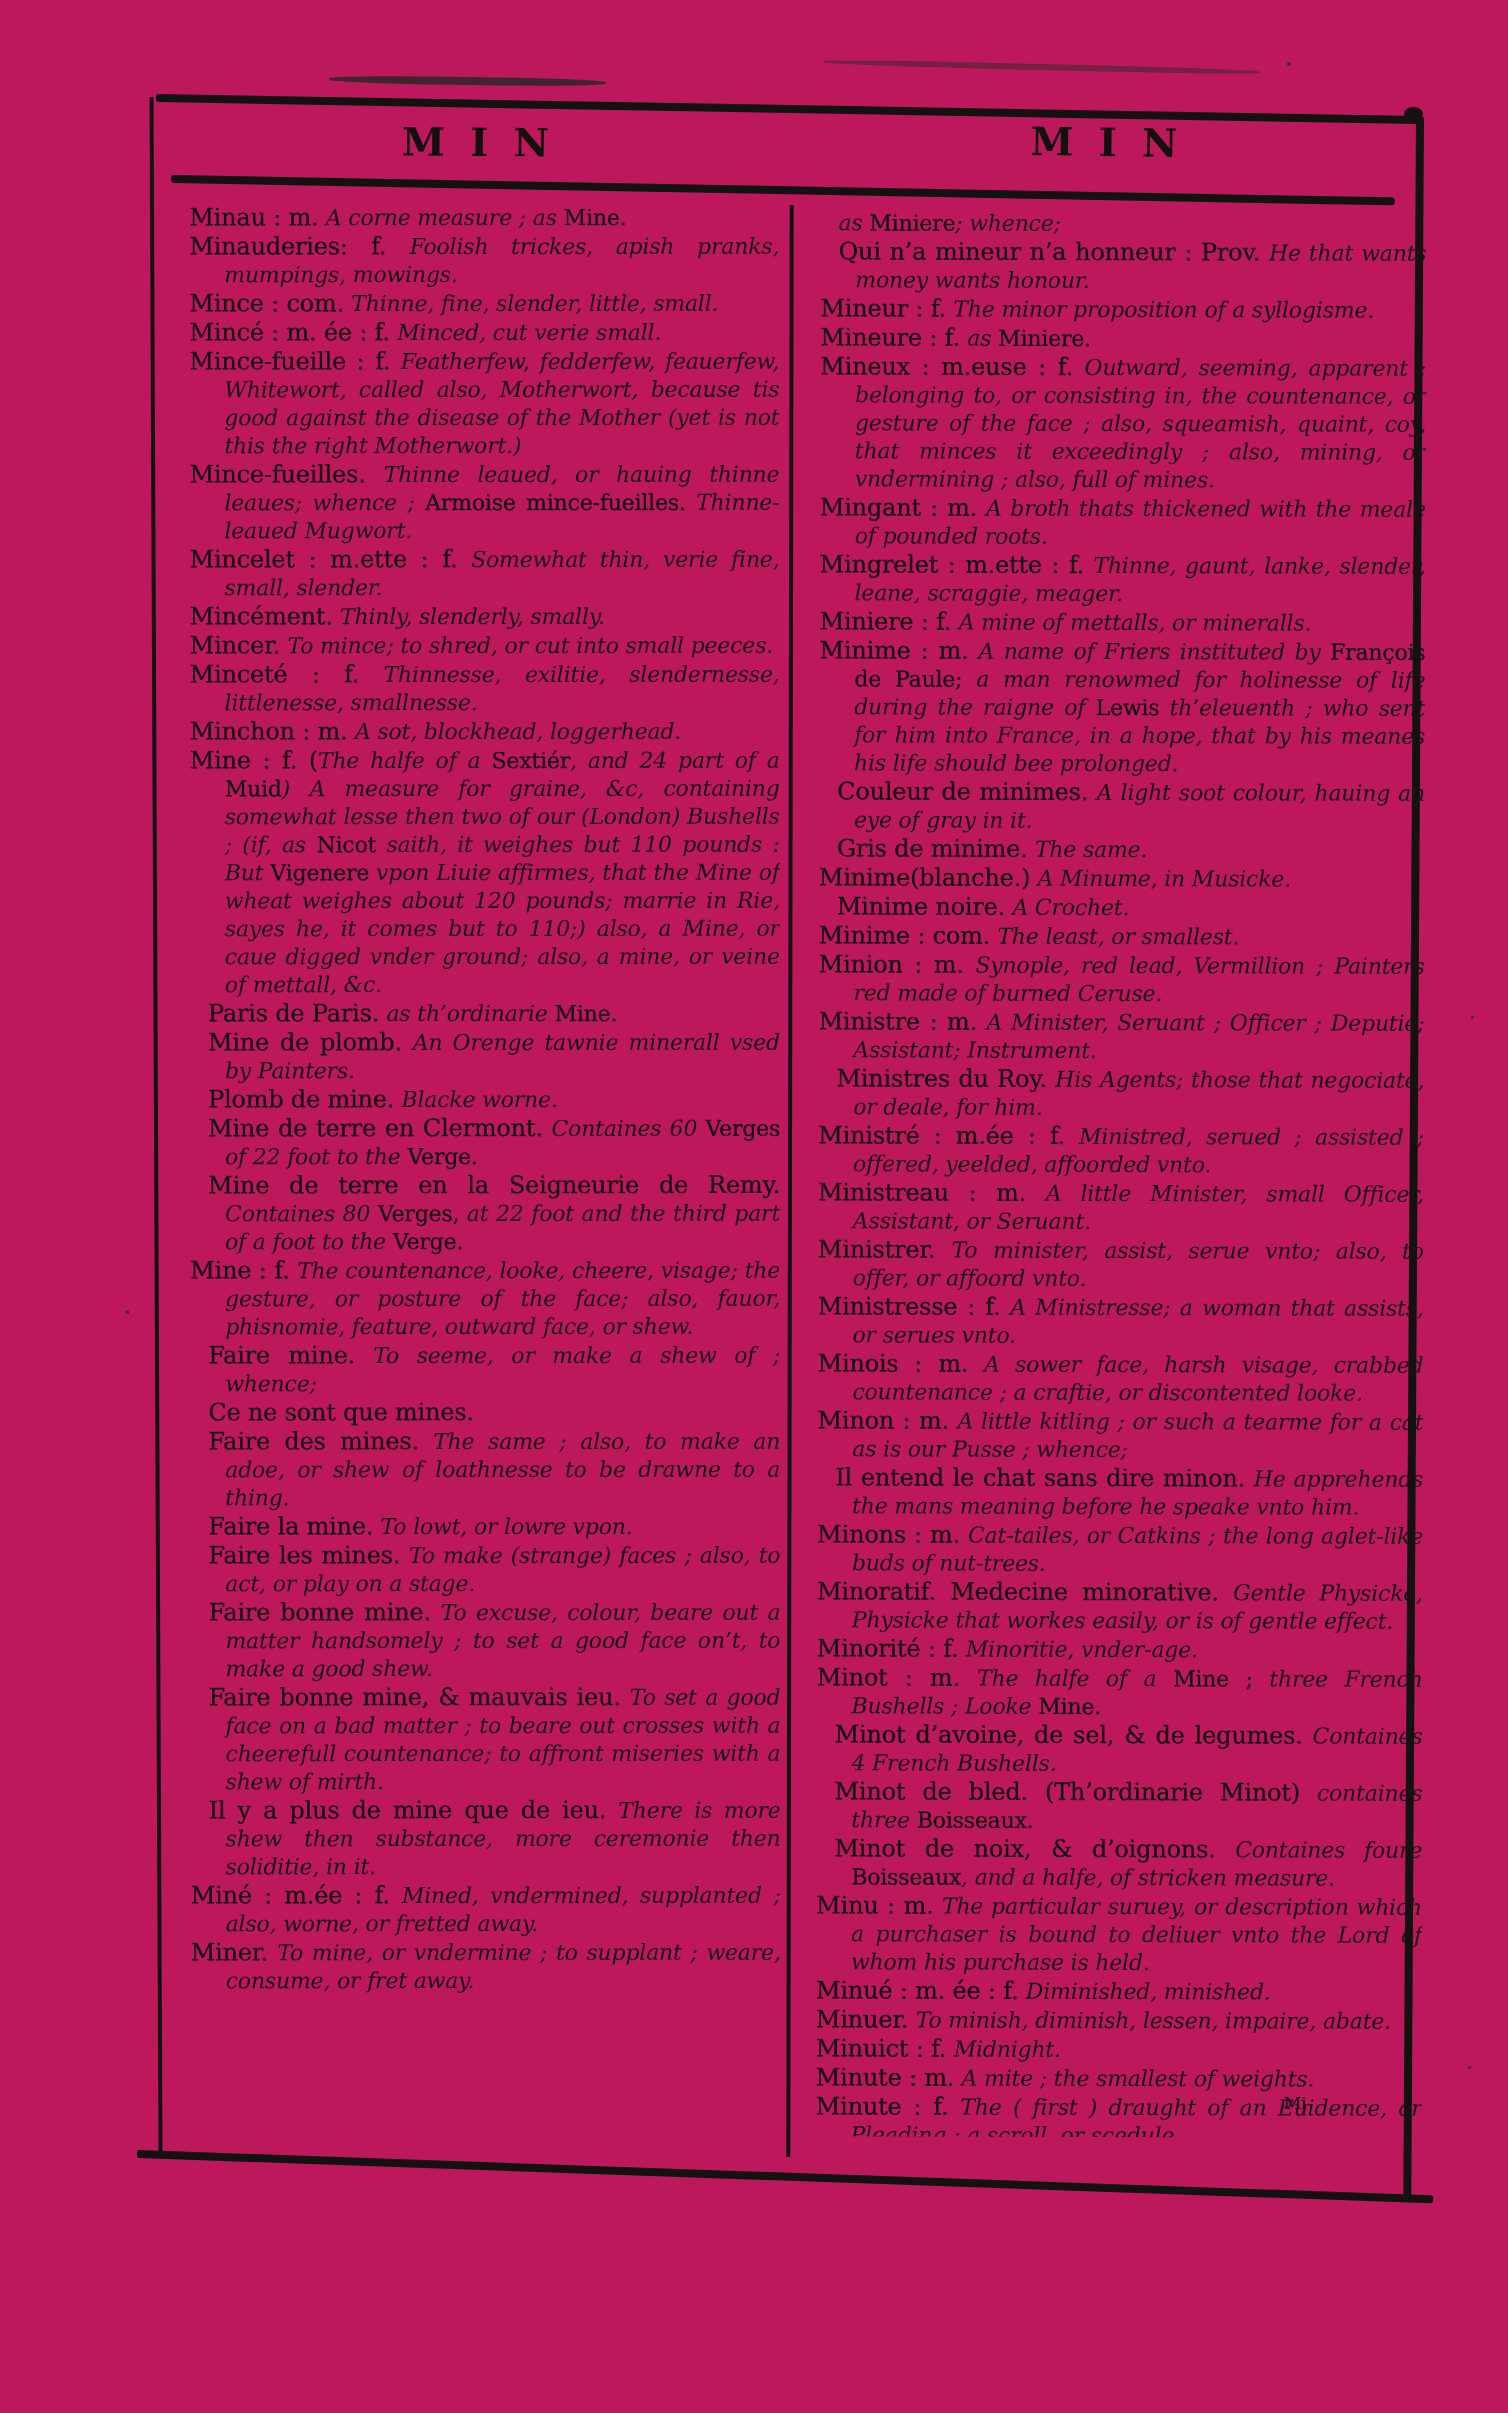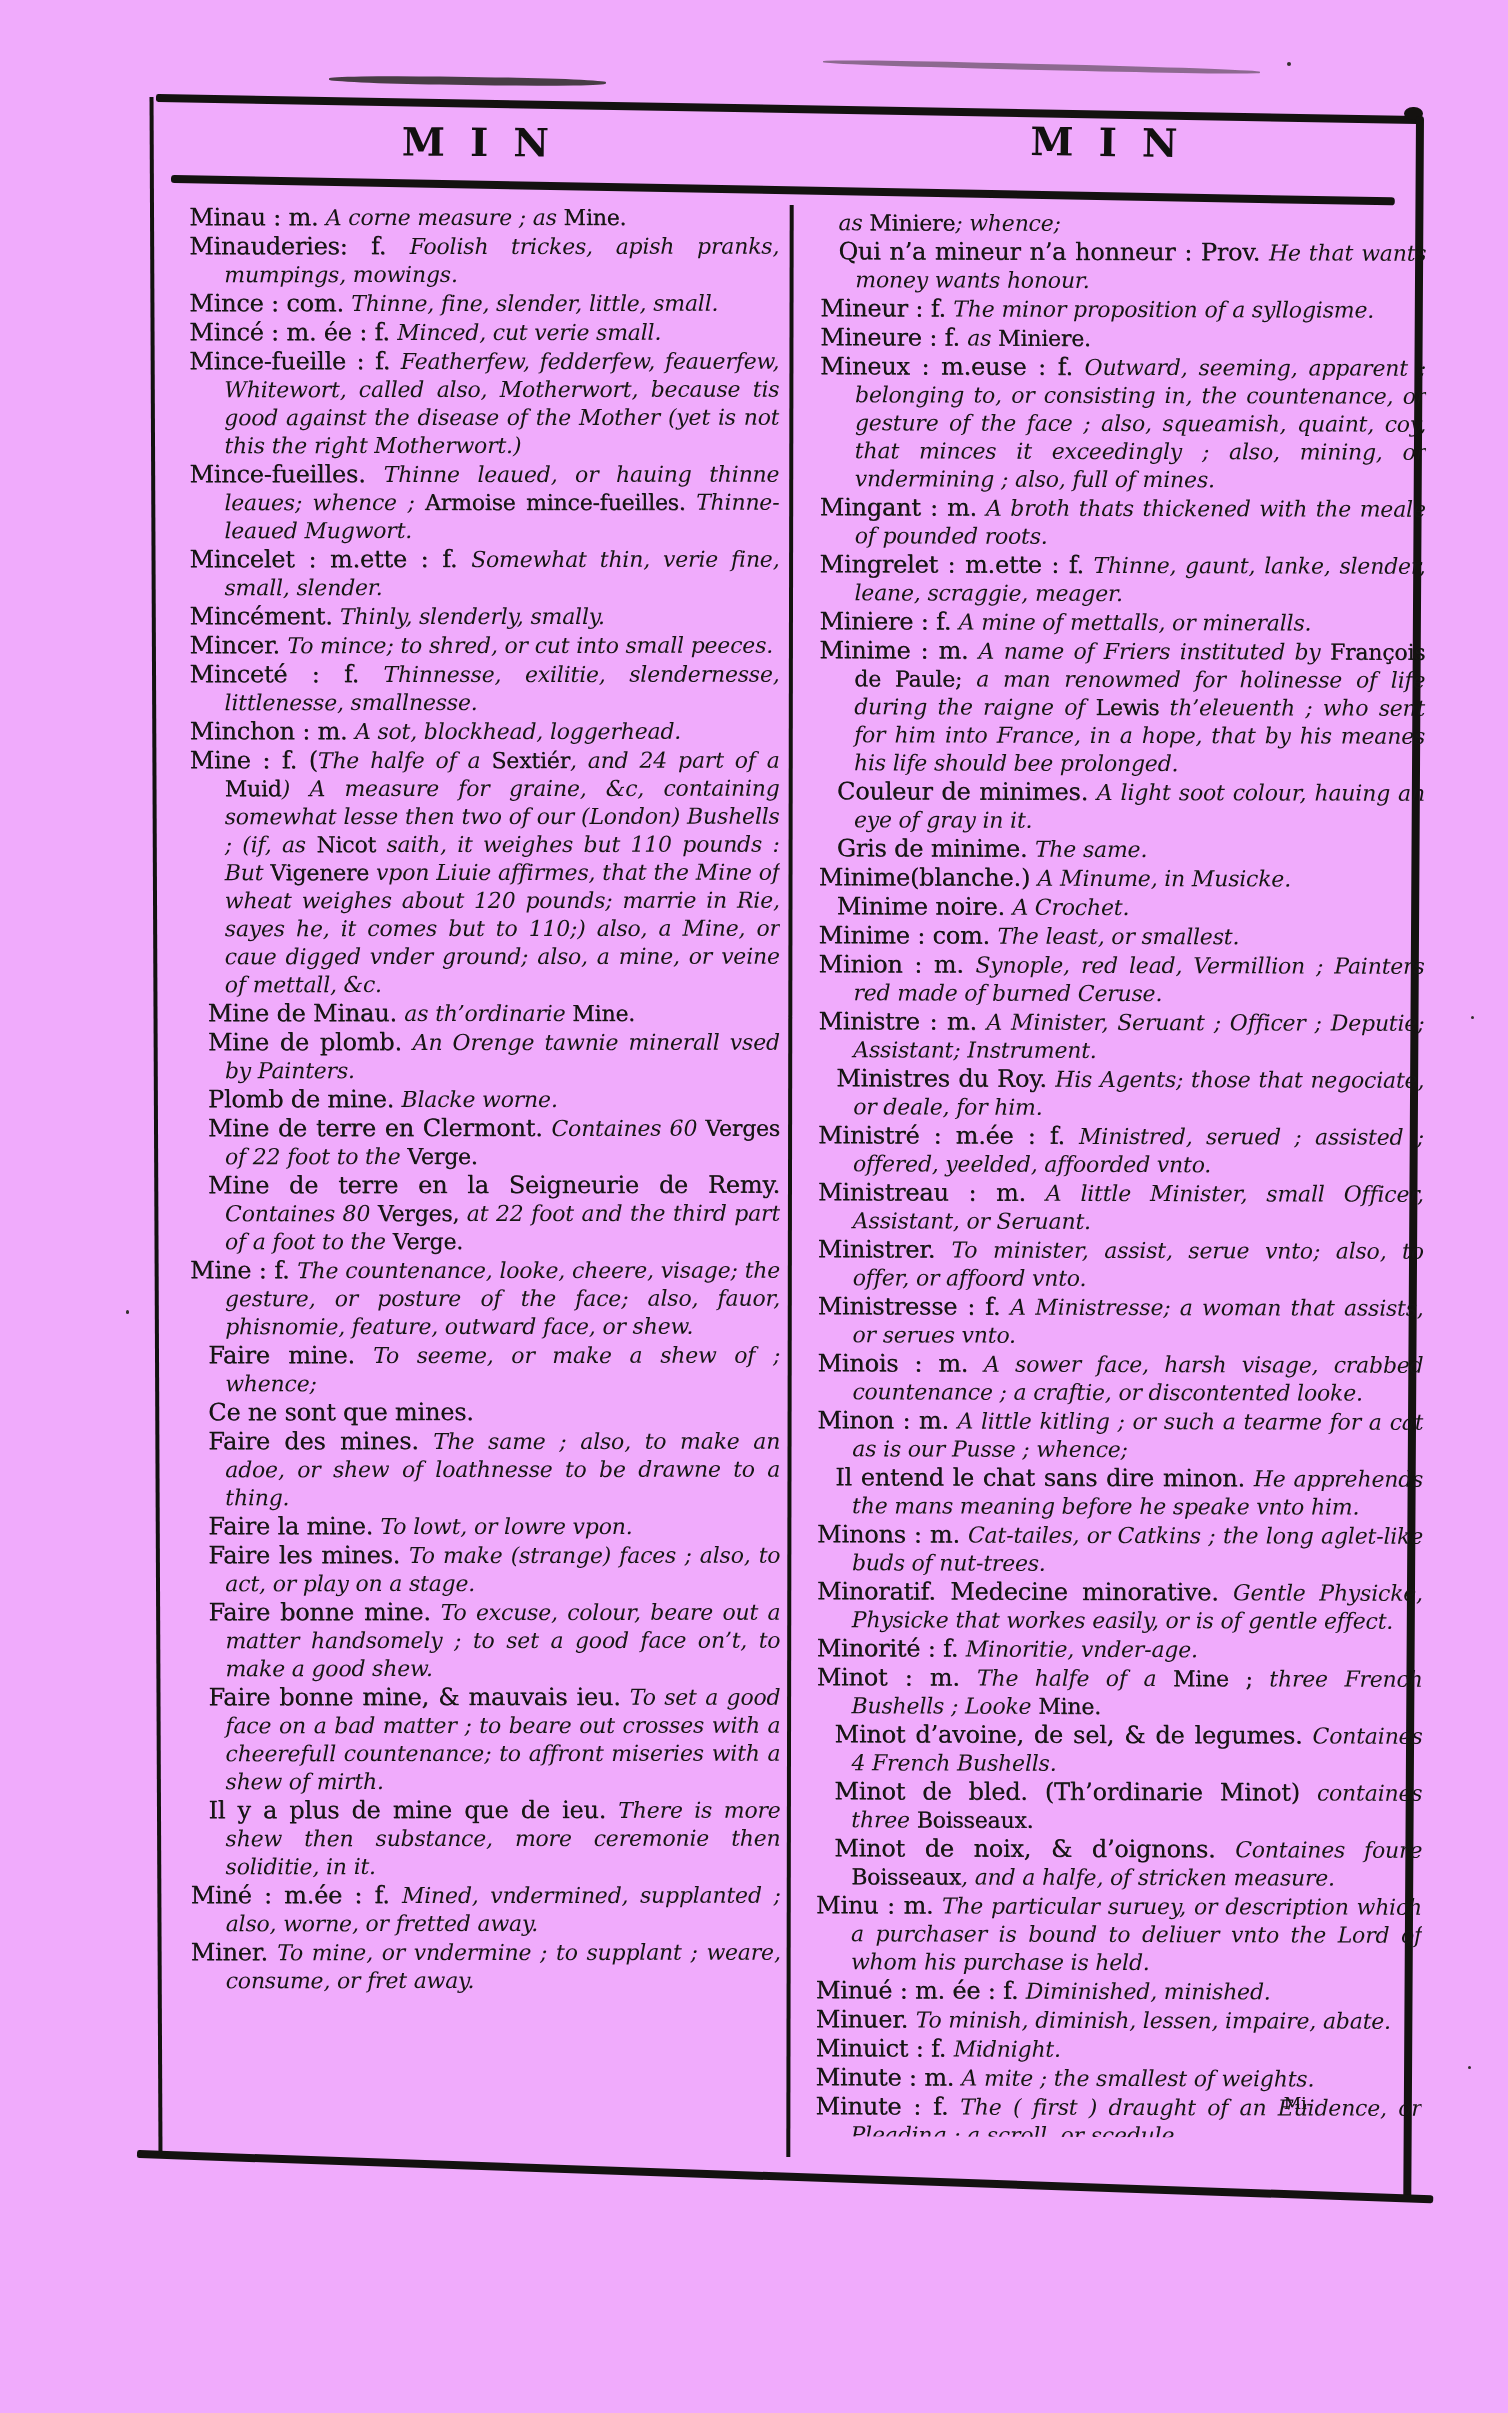--- a/index.html
+++ b/index.html
@@ -1,20 +1,20 @@
 <!DOCTYPE html>
 <html style="font-size:13.4px"><head>
 <meta charset="utf-8">
 <style>
   html,body{margin:0;padding:0;}
   body{
     width:1508px;height:2413px;position:relative;background:#ffffff;
     font-family:"DejaVu Serif", serif;color:#161514;overflow:hidden;
   }
-  .page{position:absolute;inset:0;background:#f0abfc;}
+  .page{position:absolute;inset:0;background:#be185d;}
   
   .rule{position:absolute;background:#141210;}
   .rule-top{left:156px;top:94px;width:1264px;height:7.6px;transform:rotate(1.0deg);transform-origin:left center;border-radius:2.5px;}
   .rule-head{left:171px;top:175px;width:1224px;height:7.6px;transform:rotate(1.05deg);transform-origin:left center;border-radius:3.4px;}
   .rule-bottom{left:137px;top:2150px;width:1297px;height:7.6px;transform:rotate(2.0deg);transform-origin:left center;border-radius:2.5px;}
   .rule-left{left:154px;top:97px;width:4.2px;height:2057px;transform:rotate(-0.25deg);}
   .rule-divider{left:788px;top:205px;width:4.2px;height:1952px;transform:rotate(0.1deg);}
   .rule-right{left:1416px;top:116px;width:7.6px;height:2083px;transform:rotate(0.35deg);transform-origin:top center;border-radius:3.4px;}
   .corner-blob{position:absolute;left:1404px;top:107px;width:18.5px;height:13.4px;background:#141210;border-radius:50%;}
   .smudge{position:absolute;background:#2a2824;opacity:.85;border-radius:40%;}
@@ -77,21 +77,21 @@
       <p class="entry"><span class="hw">Mince : com. </span><span class="gl">Thinne, fine, slender, little, small.</span></p>
       <p class="entry"><span class="hw">Mincé : m. ée : f. </span><span class="gl">Minced, cut verie small.</span></p>
       <p class="entry"><span class="hw">Mince-fueille : f. </span><span class="gl">Featherfew, fedderfew, feauerfew, Whitewort, called also, Motherwort, because tis good against the disease of the Mother (yet is not this the right Motherwort.)</span></p>
       <p class="entry"><span class="hw">Mince-fueilles. </span><span class="gl">Thinne leaued, or hauing thinne leaues; whence ; </span><span class="hw">Armoise mince-fueilles. </span><span class="gl">Thinne-leaued Mugwort.</span></p>
       <p class="entry"><span class="hw">Mincelet : m.ette : f. </span><span class="gl">Somewhat thin, verie fine, small, slender.</span></p>
       <p class="entry"><span class="hw">Mincément. </span><span class="gl">Thinly, slenderly, smally.</span></p>
       <p class="entry"><span class="hw">Mincer. </span><span class="gl">To mince; to shred, or cut into small peeces.</span></p>
       <p class="entry"><span class="hw">Minceté : f. </span><span class="gl">Thinnesse, exilitie, slendernesse, littlenesse, smallnesse.</span></p>
       <p class="entry"><span class="hw">Minchon : m. </span><span class="gl">A sot, blockhead, loggerhead.</span></p>
       <p class="entry"><span class="hw">Mine : f. (</span><span class="gl">The halfe of a </span><span class="hw">Sextiér</span><span class="gl">, and 24 part of a </span><span class="hw">Muid</span><span class="gl">) A measure for graine, &amp;c, containing somewhat lesse then two of our (London) Bushells ; (if, as </span><span class="hw">Nicot </span><span class="gl">saith, it weighes but 110 pounds : But </span><span class="hw">Vigenere </span><span class="gl">vpon Liuie affirmes, that the Mine of wheat weighes about 120 pounds; marrie in Rie, sayes he, it comes but to 110;) also, a Mine, or caue digged vnder ground; also, a mine, or veine of mettall, &amp;c.</span></p>
-      <p class="entry sub"><span class="hw">Mine de Minau. </span><span class="gl">as th’ordinarie </span><span class="hw">Mine.</span></p>
+      <p class="entry sub"><span class="hw">Paris de Paris. </span><span class="gl">as th’ordinarie </span><span class="hw">Mine.</span></p>
       <p class="entry sub"><span class="hw">Mine de plomb. </span><span class="gl">An Orenge tawnie minerall vsed by Painters.</span></p>
       <p class="entry sub"><span class="hw">Plomb de mine. </span><span class="gl">Blacke worne.</span></p>
       <p class="entry sub"><span class="hw">Mine de terre en Clermont. </span><span class="gl">Containes 60 </span><span class="hw">Verges </span><span class="gl">of 22 foot to the </span><span class="hw">Verge.</span></p>
       <p class="entry sub"><span class="hw">Mine de terre en la Seigneurie de Remy. </span><span class="gl">Containes 80 </span><span class="hw">Verges, </span><span class="gl">at 22 foot and the third part of a foot to the </span><span class="hw">Verge.</span></p>
       <p class="entry"><span class="hw">Mine : f. </span><span class="gl">The countenance, looke, cheere, visage; the gesture, or posture of the face; also, fauor, phisnomie, feature, outward face, or shew.</span></p>
       <p class="entry sub"><span class="hw">Faire mine. </span><span class="gl">To seeme, or make a shew of ; whence;</span></p>
       <p class="entry sub"><span class="hw">Ce ne sont que mines.</span></p>
       <p class="entry sub"><span class="hw">Faire des mines. </span><span class="gl">The same ; also, to make an adoe, or shew of loathnesse to be drawne to a thing.</span></p>
       <p class="entry sub"><span class="hw">Faire la mine. </span><span class="gl">To lowt, or lowre vpon.</span></p>
       <p class="entry sub"><span class="hw">Faire les mines. </span><span class="gl">To make (strange) faces ; also, to act, or play on a stage.</span></p>

